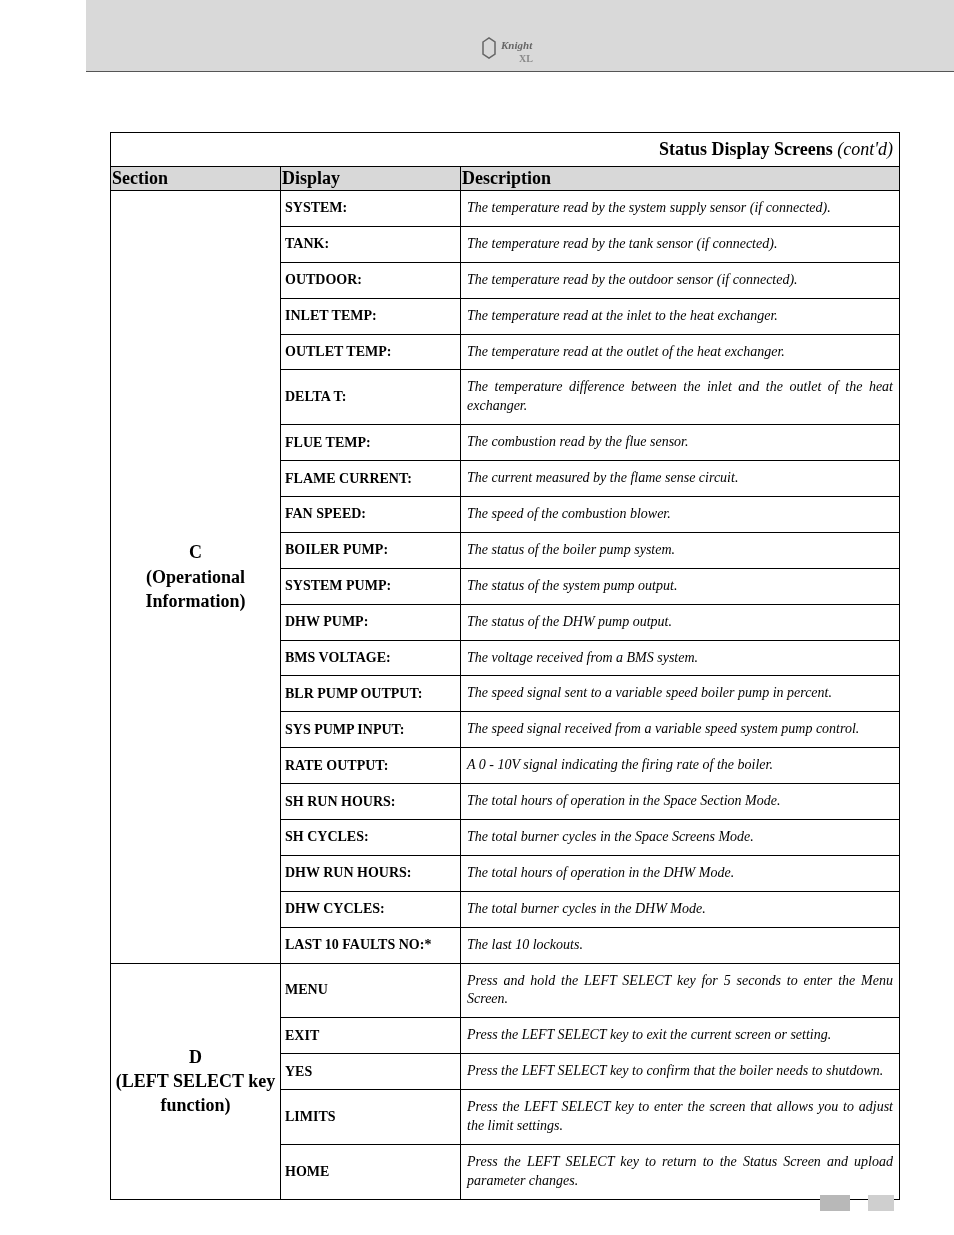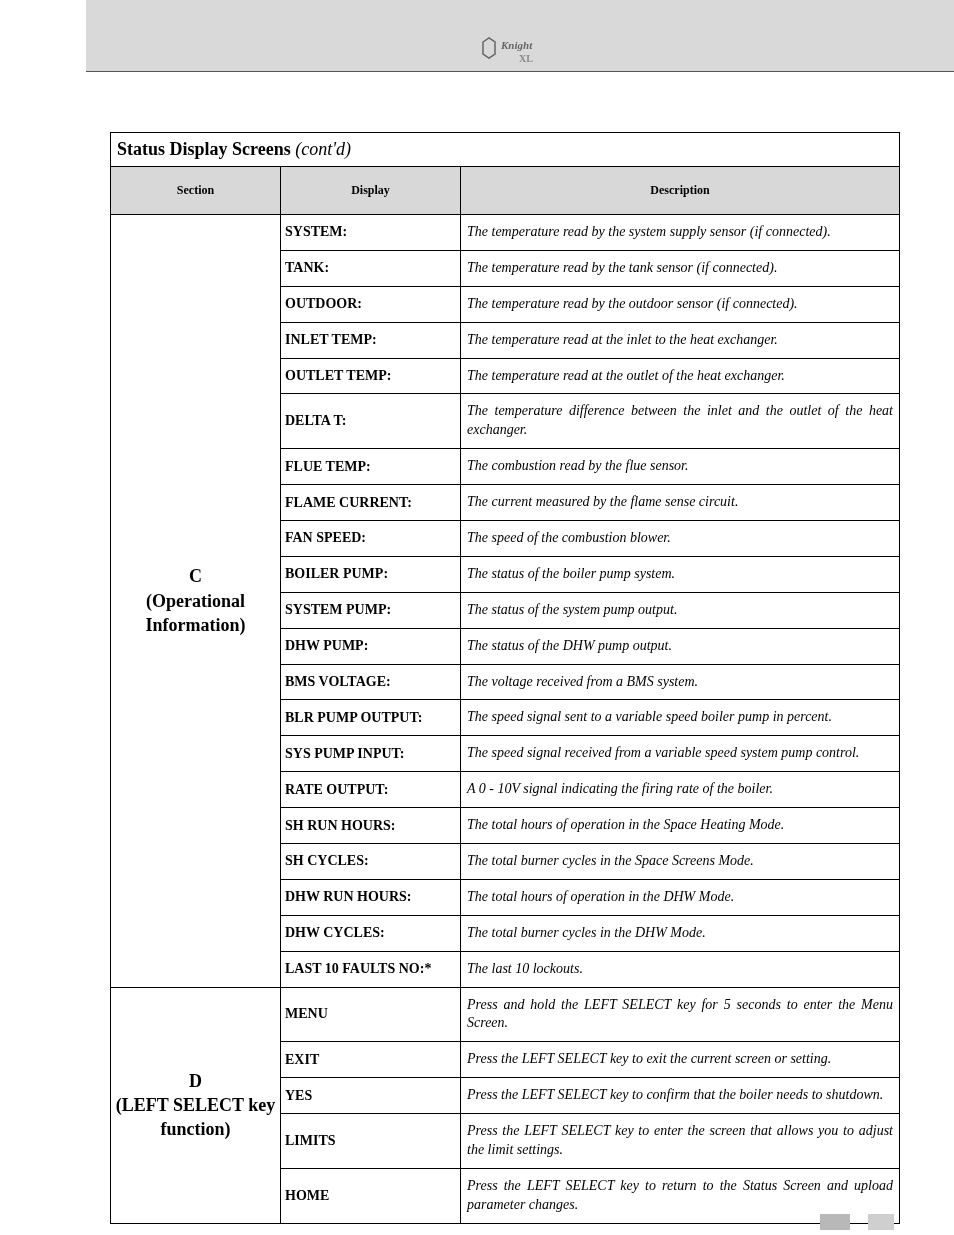--- a/index.html
+++ b/index.html
@@ -30,36 +30,35 @@
   }
   table {
     border-collapse: collapse;
     width: 100%;
     table-layout: fixed;
   }
   table, th, td {
     border: 1px solid #000;
   }
   .title-cell {
-    text-align: left;
+    text-align: right;
     font-weight: bold;
     font-size: 18px;
     padding: 6px;
     font-family: Georgia, serif;
   }
   .title-cell .contd {
     font-weight: normal;
     font-style: italic;
   }
   .hdr {
     background: #d8d8d8;
-    text-align: center;
-    font-weight: bold;
-    font-size: 12px;
-    padding: 16px;
+    font-weight: bold;
+    font-size: 18px;
+    padding: 1px;
     font-family: Georgia, serif;
   }
   .col-section { width: 170px; }
   .col-display { width: 180px; }
   .col-desc {}
   .section-cell {
     text-align: center;
     font-weight: bold;
     font-size: 18px;
     font-family: Georgia, serif;
@@ -189,21 +188,21 @@
           <tr>
             <td class="display-cell">SYS PUMP INPUT:</td>
             <td class="desc-cell">The speed signal received from a variable speed system pump control.</td>
           </tr>
           <tr>
             <td class="display-cell">RATE OUTPUT:</td>
             <td class="desc-cell">A 0 - 10V signal indicating the firing rate of the boiler.</td>
           </tr>
           <tr>
             <td class="display-cell">SH RUN HOURS:</td>
-            <td class="desc-cell">The total hours of operation in the Space Heating Mode.</td>
+            <td class="desc-cell">The total hours of operation in the Space Section Mode.</td>
           </tr>
           <tr>
             <td class="display-cell">SH CYCLES:</td>
             <td class="desc-cell">The total burner cycles in the Space Screens Mode.</td>
           </tr>
           <tr>
             <td class="display-cell">DHW RUN HOURS:</td>
             <td class="desc-cell">The total hours of operation in the DHW Mode.</td>
           </tr>
           <tr>

